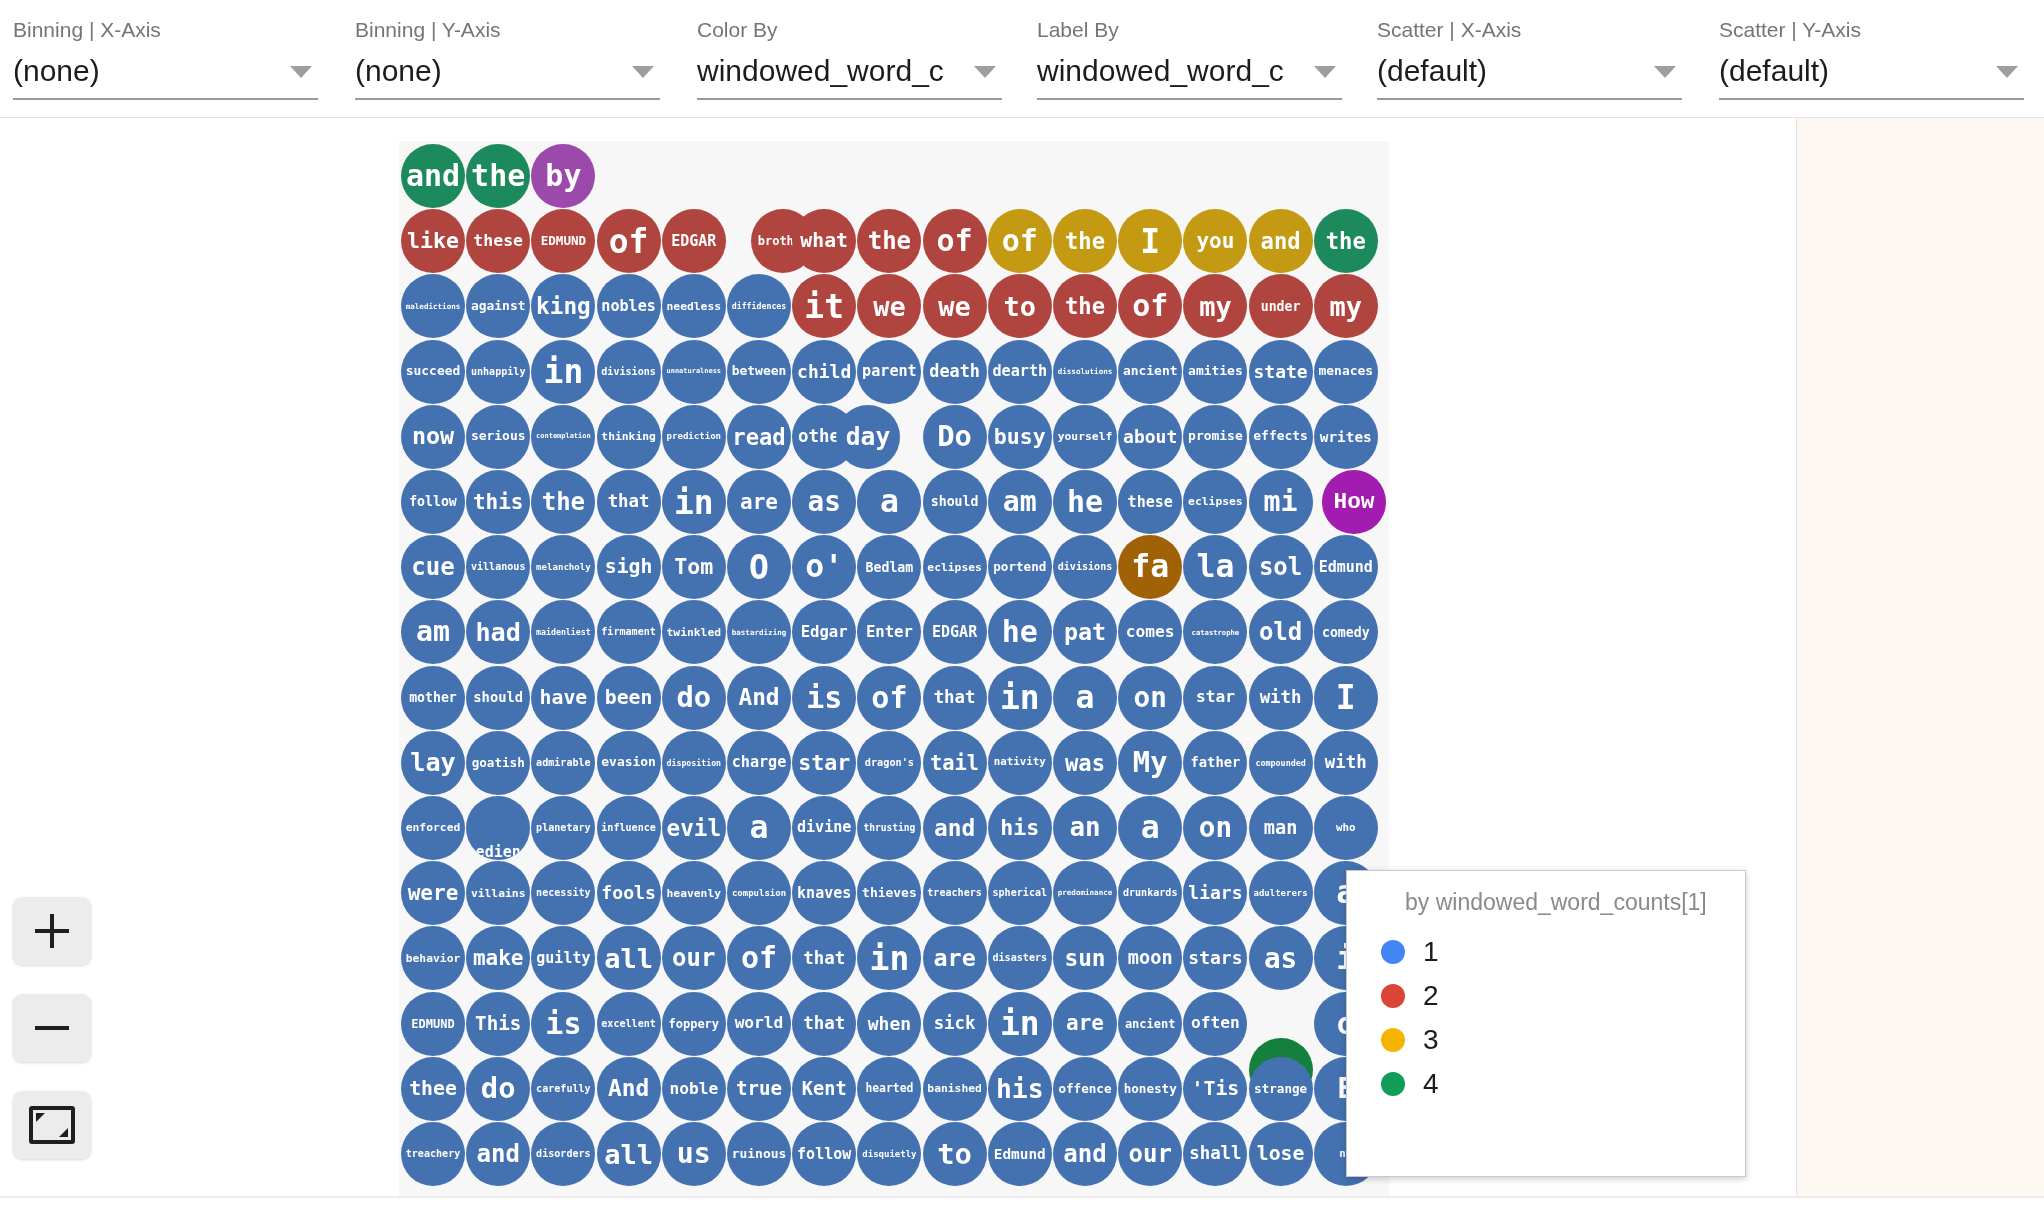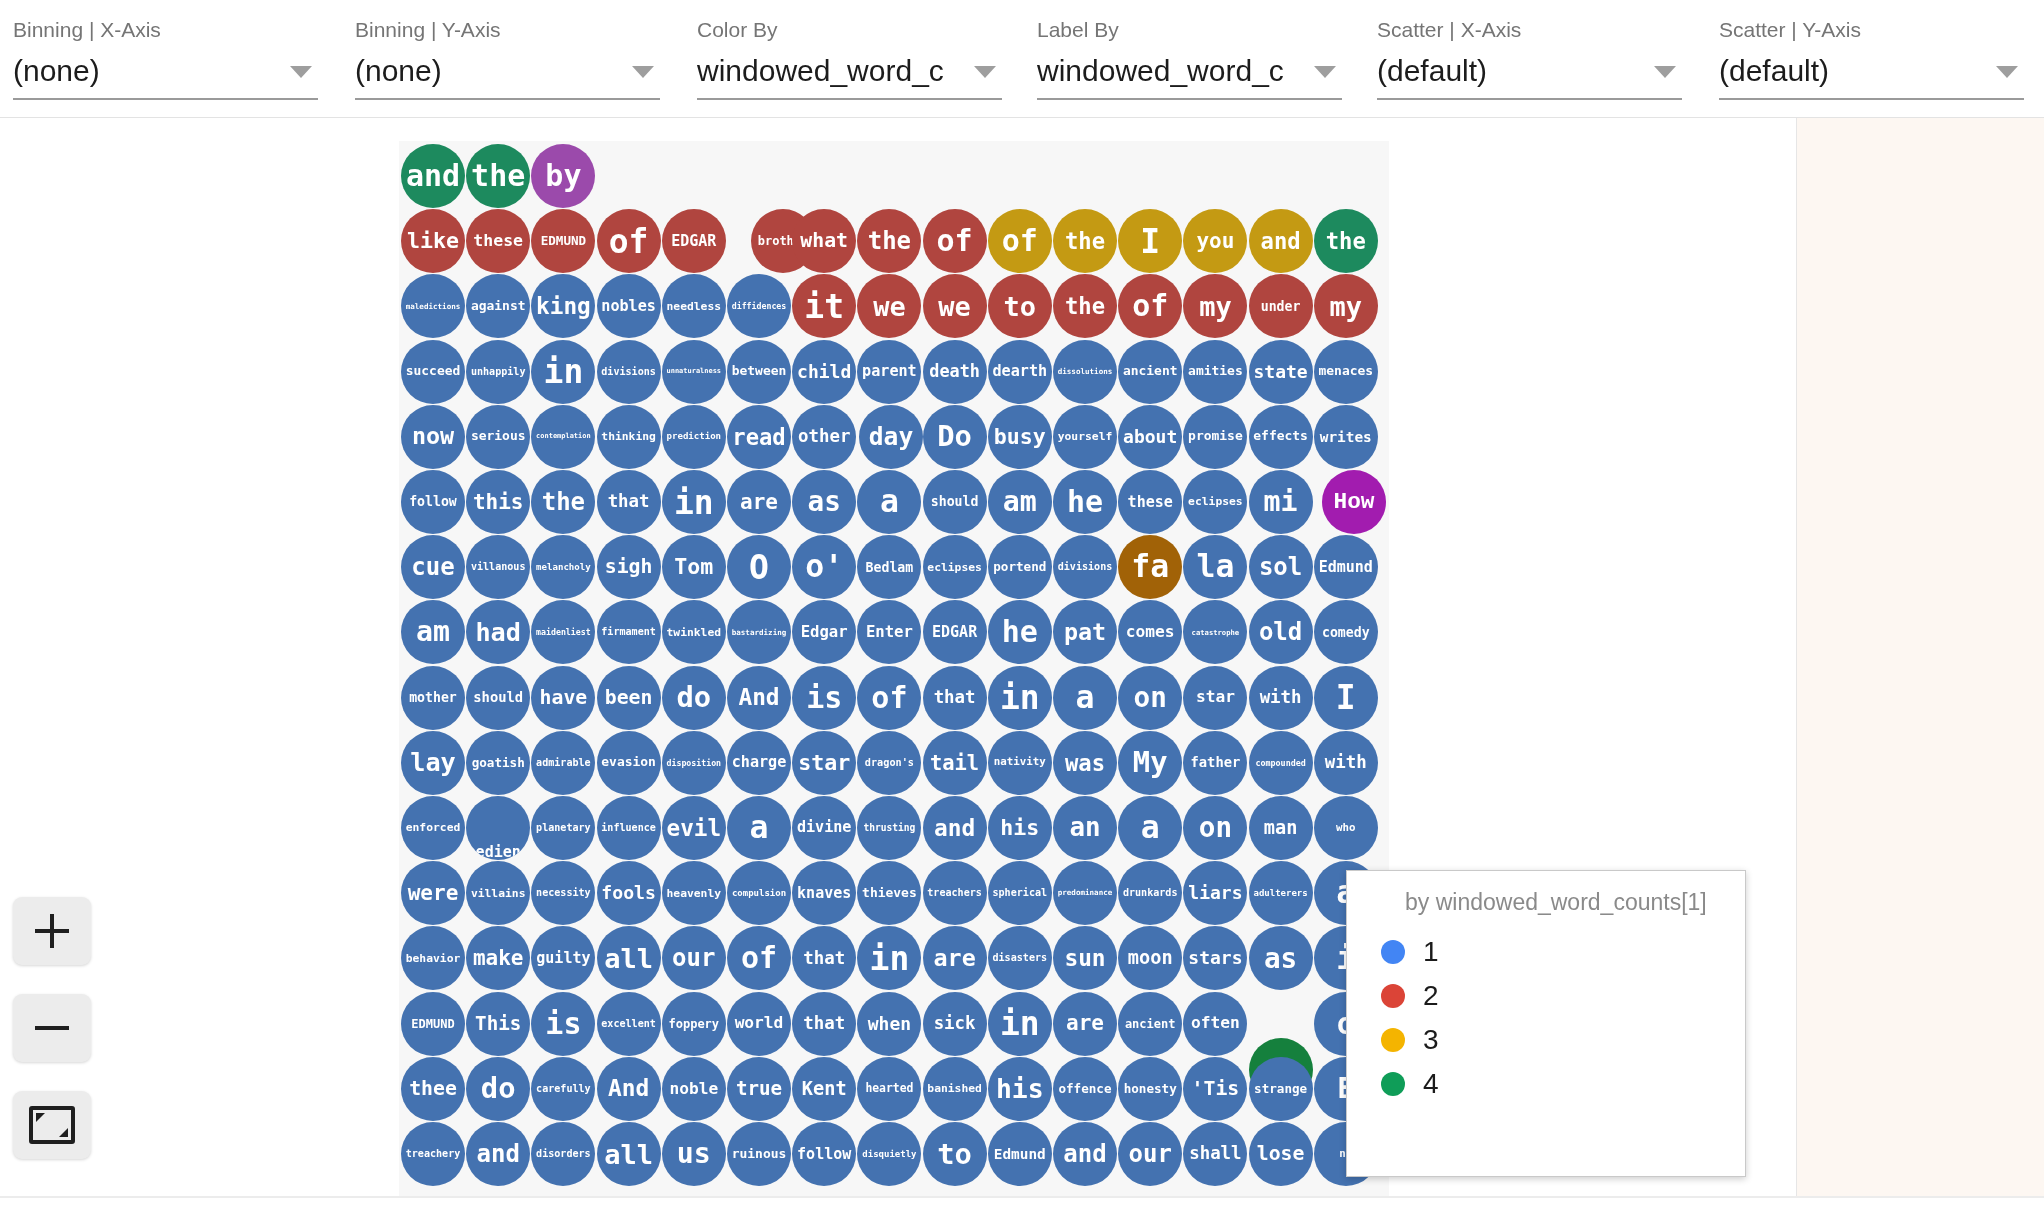--- a/index.html
+++ b/index.html
@@ -434,21 +434,21 @@
         </div>
         <div class="bubble" title="prediction" style="left: 262.8px; top: 263.8px; width: 64px; height: 64px; background: rgb(68, 114, 176); font-size: 9.072px;">
           <span>prediction</span>
         </div>
         <div class="bubble" title="read" style="left: 328px; top: 263.8px; width: 64px; height: 64px; background: rgb(68, 114, 176); font-size: 22.2px;">
           <span>read</span>
         </div>
         <div class="bubble" title="other" style="left: 393.2px; top: 263.8px; width: 64px; height: 64px; background: rgb(68, 114, 176); font-size: 17.4px;">
           <span>other</span>
         </div>
-        <div class="bubble" title="day" style="left: 460px; top: 263.8px; width: 64px; height: 64px; background: rgb(68, 114, 176); font-size: 24.6px; text-align: right;">
+        <div class="bubble" title="day" style="left: 437px; top: 263.8px; width: 64px; height: 64px; background: rgb(68, 114, 176); font-size: 24.6px; text-align: right;">
           <span>day</span>
         </div>
         <div class="bubble" title="Do" style="left: 523.6px; top: 263.8px; width: 64px; height: 64px; background: rgb(68, 114, 176); font-size: 28.8px;">
           <span>Do</span>
         </div>
         <div class="bubble" title="busy" style="left: 588.8px; top: 263.8px; width: 64px; height: 64px; background: rgb(68, 114, 176); font-size: 21.6px;">
           <span>busy</span>
         </div>
         <div class="bubble" title="yourself" style="left: 654px; top: 263.8px; width: 64px; height: 64px; background: rgb(68, 114, 176); font-size: 11.34px;">
           <span>yourself</span>

